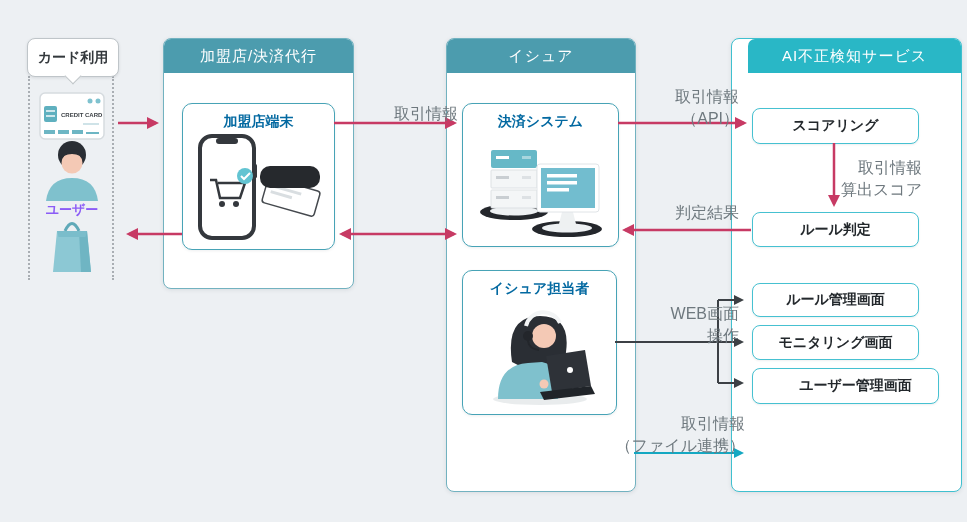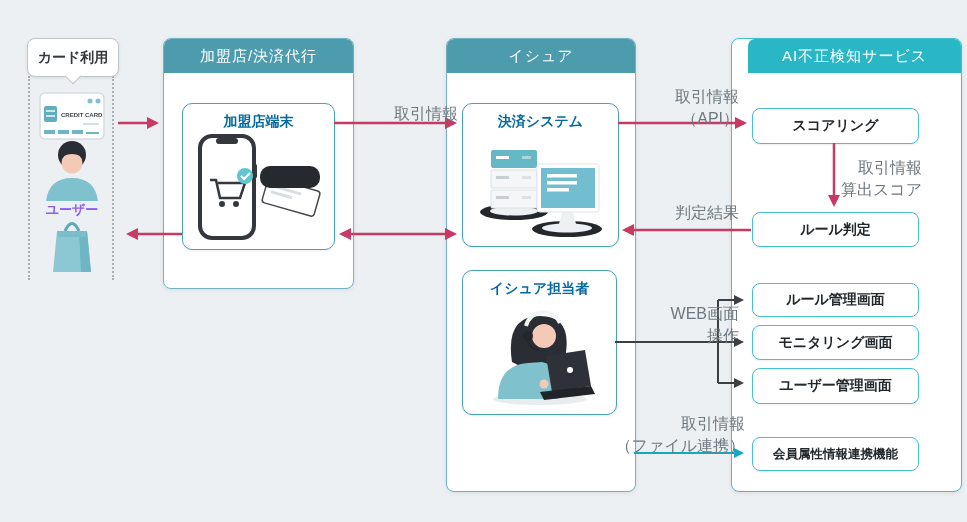--- a/index.html
+++ b/index.html
@@ -210,22 +210,21 @@
     <circle cx="62" cy="88" r="4.5" fill="#f4c9b5"></circle>
   </svg>
 
   <div class="panel panel-ai" style="left:731px;top:38px;width:213px;height:452px;">
     <div class="panel-header hdr-cyan">AI不正検知サービス</div>
   </div>
   <div class="ai-box" style="left:752px;top:108px;width:165px;height:34px;">スコアリング</div>
   <div class="ai-box" style="left:752px;top:212px;width:165px;height:33px;">ルール判定</div>
   <div class="ai-box" style="left:752px;top:283px;width:165px;height:32px;">ルール管理画面</div>
   <div class="ai-box" style="left:752px;top:325px;width:165px;height:33px;">モニタリング画面</div>
-  <div class="ai-box" style="left:752px;top:368px;width:165px;height:34px;">ユーザー管理画面</div>
-  <div class="ai-box small-text" style="left:752px;top:437px;width:165px;height:32px;">会員属性情報連携機能</div>
+  <div class="ai-box" style="left:752px;top:368px;width:165px;height:34px;padding-left:20px;">ユーザー管理画面</div>
 
   <svg class="arrow-layer" width="967" height="522" viewBox="0 0 967 522">
     <defs>
       <marker id="ah-pink" markerUnits="userSpaceOnUse" markerWidth="12" markerHeight="12" refX="9" refY="6" orient="auto-start-reverse">
         <path d="M0,0 L12,6 L0,12 Z" fill="#c73a64"></path>
       </marker>
       <marker id="ah-dark" markerUnits="userSpaceOnUse" markerWidth="10" markerHeight="10" refX="8" refY="5" orient="auto-start-reverse">
         <path d="M0,0 L10,5 L0,10 Z" fill="#3c4045"></path>
       </marker>
       <marker id="ah-teal" markerUnits="userSpaceOnUse" markerWidth="10" markerHeight="10" refX="8" refY="5" orient="auto-start-reverse">

